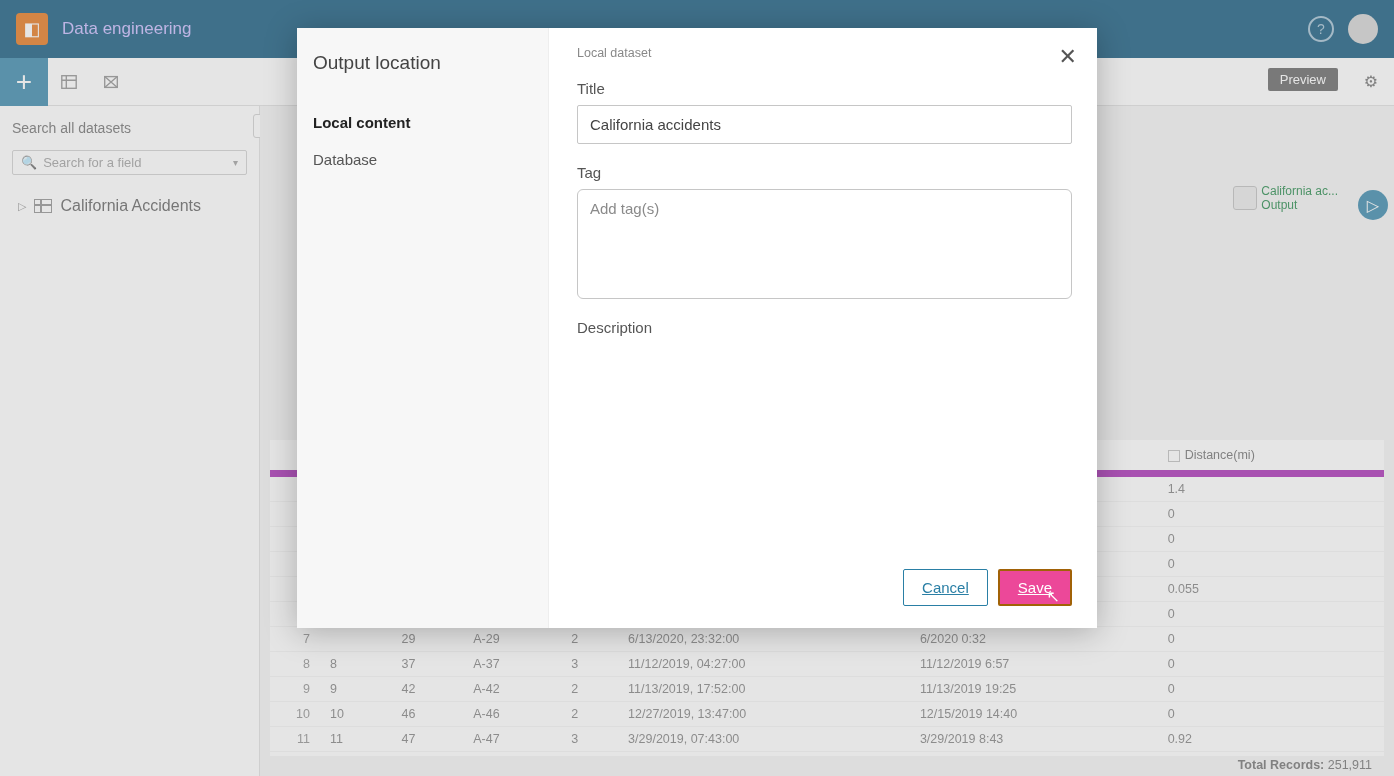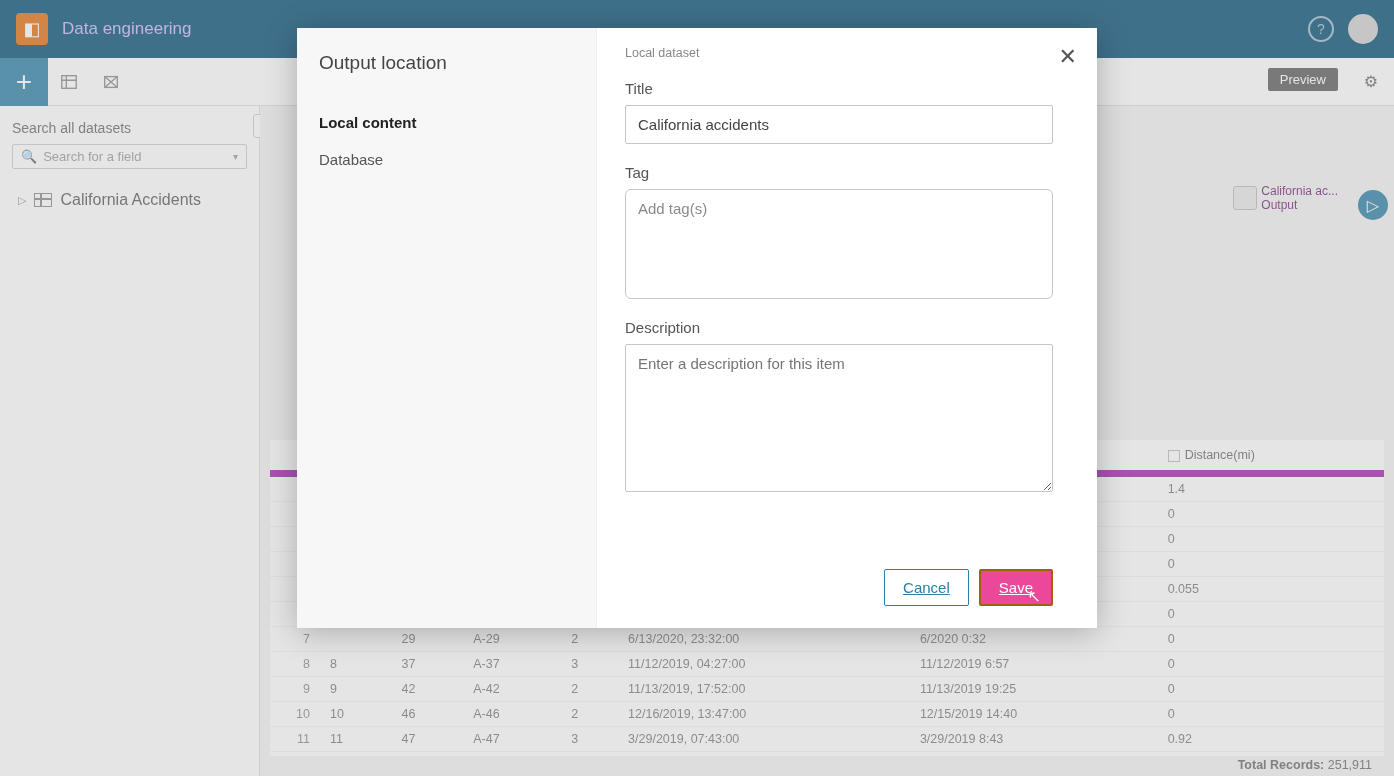--- a/index.html
+++ b/index.html
@@ -16,56 +16,56 @@
 
 .toolbar { height: 48px; background:#fff; border-bottom:1px solid #ddd; display:flex; align-items:center; position:relative; }
 .add-btn { width:48px; height:48px; background:#2a7fa5; color:#fff; font-size:28px; display:flex; align-items:center; justify-content:center; }
 .tool-icon { width:42px; height:48px; display:flex; align-items:center; justify-content:center; color:#888; }
 .tool-icon svg { width:18px; height:18px; stroke:#888; fill:none; stroke-width:1.5; }
 .preview-btn { position:absolute; right:56px; top:10px; background:#5a5a5a; color:#fff; padding:4px 12px; border-radius:2px; font-size:13px;}
 .settings-icon { position:absolute; right:16px; top:14px; color:#666; }
 
 
 .left-panel { position:absolute; left:0; top:106px; width:260px; bottom:0; background:#fff; border-right:1px solid #ddd; padding:14px 12px; }
-.left-panel .panel-title { font-size:14px; color:#666; margin-bottom:8px; }
+.left-panel .panel-title { font-size:14px; color:#666; margin-bottom:14px; }
 .search-field { display:flex; align-items:center; gap:6px; border:1px solid #ccc; border-radius:2px; padding:4px 8px; color:#999; font-size:13px; }
 .search-field .caret { margin-left:auto; font-size:10px;}
 .dataset-item { display:flex; align-items:center; gap:8px; padding:10px 6px; color:#555; margin-top:12px; }
 .dataset-item .chev { font-size:11px; color:#888; }
 .dataset-item .table-ic { width:18px; height:14px; border:1.5px solid #888; display:inline-block; position:relative;}
 .dataset-item .table-ic::before,.dataset-item .table-ic::after{content:"";position:absolute;background:#888;}
 .dataset-item .table-ic::before{left:0;right:0;top:4px;height:1.5px;}
 .dataset-item .table-ic::after{top:0;bottom:0;left:5px;width:1.5px;}
 .collapse-handle{position:absolute; right:-12px; top:8px; width:18px;height:24px; background:#fff; border:1px solid #ccc; border-radius:3px; display:flex;align-items:center;justify-content:center; font-size:12px; color:#888;}
 
 
 .canvas-area { position:absolute; left:260px; right:0; top:106px; bottom:0; background:#f3f3f3; }
-.node-block { position:absolute; display:flex; align-items:center; gap:4px; font-size:12px; color:#701a75;}
+.node-block { position:absolute; display:flex; align-items:center; gap:4px; font-size:12px; color:#15803d;}
 .node-block .node-ic { width:24px;height:24px; border:1px solid #bbb; border-radius:3px; background:#e8e8e8;}
 .run-bubble { position:absolute; right:6px; top:84px; width:30px;height:30px;border-radius:50%; background:#2a7fa5;display:flex;align-items:center;justify-content:center;color:#fff;}
 
 
 .table-wrap { position:absolute; left:270px; right:10px; top:440px; bottom:20px; background:#fff; overflow:hidden; font-size:12.5px; color:#555;}
 .table-wrap table { width:100%; border-collapse:collapse; }
 .table-wrap th { text-align:left; padding:8px 10px; color:#666; font-weight:400; border-bottom:7px solid #a21caf;}
 .table-wrap td { padding:5px 10px; border-bottom:1px solid #f3f3f3; color:#777;}
 .table-wrap td.rn { text-align:right; color:#888; width:50px;}
 .th-ic { display:inline-block; width:12px; height:12px; border:1px solid #bbb; margin-right:5px; vertical-align:middle;}
 .footer-status { position:absolute; right:22px; bottom:4px; font-size:12.5px; color:#666;text-align:right;}
 
 
 .overlay { position:absolute; inset:0; background:rgba(180,180,180,0.35); }
 
 
 .modal { position:absolute; left:297px; top:28px; width:800px; height:600px; background:#fff; box-shadow:0 4px 30px rgba(0,0,0,0.25); display:flex; }
-.modal-left { width:300px; background:#f7f7f7; padding:24px 22px; border-right:1px solid #eee;}
+.modal-left { width:252px; background:#f7f7f7; padding:24px 16px; border-right:1px solid #eee;}
 .modal-title { font-size:19px; color:#444; margin-bottom:30px; }
 .modal-nav-item { padding:10px 0; font-size:15px; color:#555; cursor:pointer; }
 .modal-nav-item.active { font-weight:600; color:#222; }
-.modal-right { flex:1; padding:18px 44px 22px 28px; position:relative; display:flex; flex-direction:column;}
+.modal-right { flex:1; padding:18px 25px 22px 28px; position:relative; display:flex; flex-direction:column;}
 .subhead { font-size:12.5px; color:#888; }
 .close-x { position:absolute; right:20px; top:16px; font-size:22px; color:#555; cursor:pointer; }
 .field-label { font-size:15px; color:#555; margin-top:20px; margin-bottom:8px;}
 .text-input { width:100%; padding:10px 12px; font-size:15px; border:1px solid #c6c6c6; border-radius:2px; color:#444; }
 .tag-box { width:100%; min-height:110px; padding:10px 12px; font-size:15px; border:1px solid #c6c6c6; border-radius:6px; color:#8a8a8a;}
 .desc-box { width:100%; height:148px; padding:10px 12px; font-size:15px; border:1px solid #c6c6c6; border-radius:2px; color:#8a8a8a; resize:both;}
 .modal-actions { margin-top:auto; display:flex; justify-content:flex-end; gap:10px; padding-top:24px;}
 .btn { padding:8px 18px; font-size:15px; border-radius:2px; cursor:pointer;text-decoration:underline; }
 .btn-cancel { background:#fff; border:1px solid #2a7fa5; color:#2a7fa5; }
 .btn-save { background:#ec4899; border:2px solid #a16207; color:#fff; position:relative;}
@@ -237,21 +237,21 @@
           <td>11/13/2019, 17:52:00</td>
           <td>11/13/2019 19:25</td>
           <td>0</td>
         </tr>
         <tr>
           <td class="rn">10</td>
           <td>10</td>
           <td>46</td>
           <td>A-46</td>
           <td>2</td>
-          <td>12/16/2019, 13:47:00</td>
+          <td>12/27/2019, 13:47:00</td>
           <td>12/15/2019 14:40</td>
           <td>0</td>
         </tr>
         <tr>
           <td class="rn">11</td>
           <td>11</td>
           <td>47</td>
           <td>A-47</td>
           <td>3</td>
           <td>3/29/2019, 07:43:00</td>
@@ -278,21 +278,20 @@
     <div class="subhead">Local dataset</div>
     <div class="close-x">✕</div>
 
     <div class="field-label">Title</div>
     <input class="text-input" value="California accidents" style="">
 
     <div class="field-label">Tag</div>
     <div class="tag-box">Add tag(s)</div>
 
     <div class="field-label">Description</div>
-    <textarea class="desc-box" placeholder="Enter a description for this item" style=""></textarea>
 
     <div class="modal-actions">
       <button class="btn btn-cancel">Cancel</button>
       <button class="btn btn-save">
         <span>Save</span>
         <span class="cursor-ic">↖</span>
       </button>
     </div>
   </div>
 </div>

